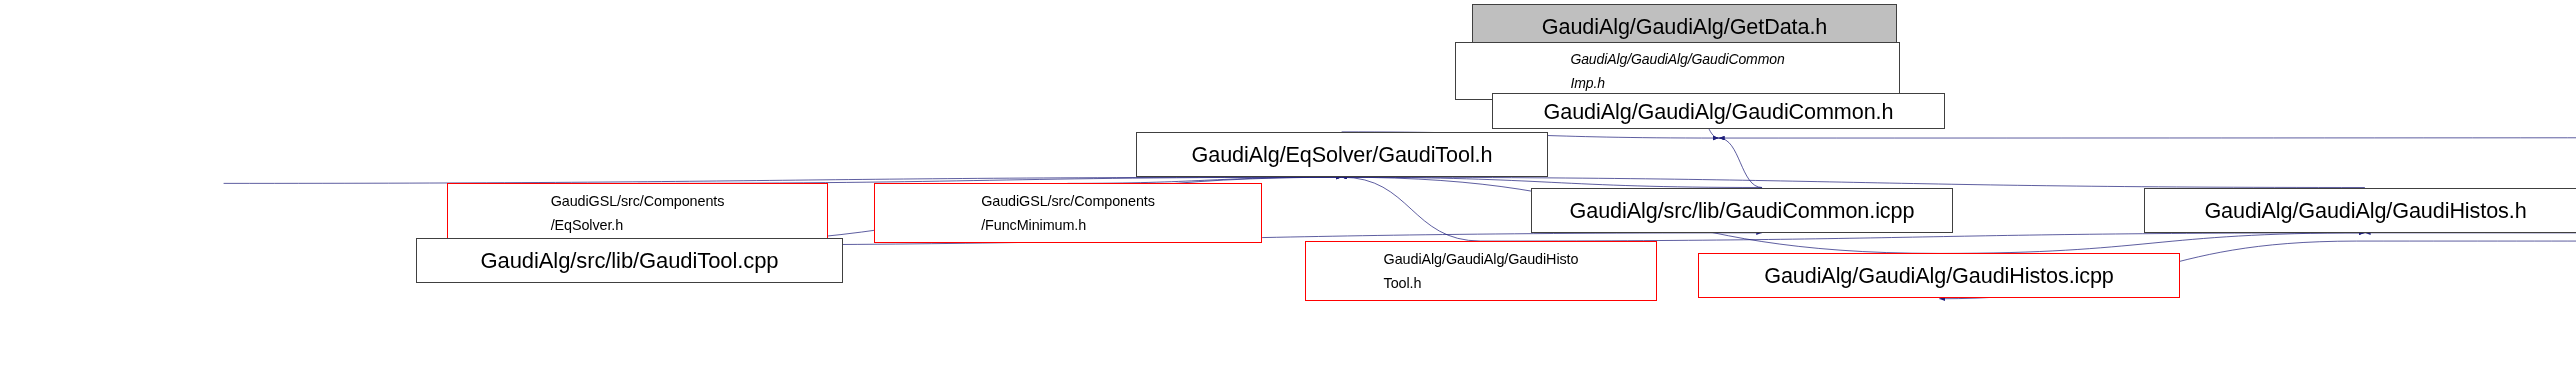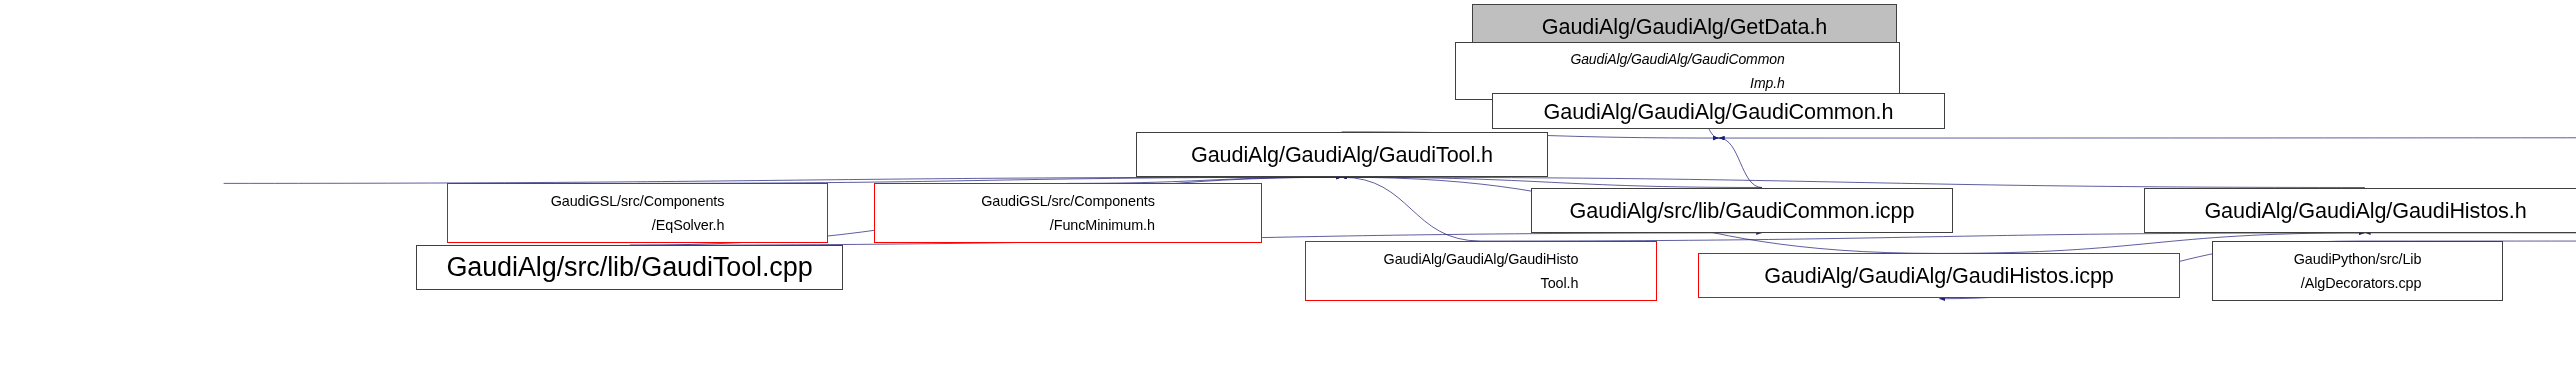--- a/index.html
+++ b/index.html
@@ -22,21 +22,21 @@
     width: 2844px;
     height: 375px;
     pointer-events: none;
   }
   .node {
     position: absolute;
     box-sizing: border-box;
     display: flex;
     align-items: center;
     justify-content: center;
-    text-align: right;
+    text-align: left;
     background: #ffffff;
     border: 0.5px solid #404040;
     color: #000000;
     font-size: 5.2px;
     line-height: 5.7px;
     letter-spacing: -0.1px;
     white-space: pre-line;
     padding: 0 1px;
     z-index: 5;
   }
@@ -124,27 +124,25 @@
         <path d="M16587.00434782609,812 C15969.892572463768,812 15969.892572463768,788 15352.780797101448,788" marker-end="url(#arrow)"></path>
         <path d="M20115.64347826087,492 C20112.64293478261,492 20112.64293478261,456 20109.642391304347,456" marker-end="url(#arrow)"></path>
         <path d="M21313.860507246376,468 C20711.75144927536,468 20711.75144927536,456 20109.642391304347,456" marker-end="url(#arrow)"></path>
         <path d="M21313.860507246376,468 C21444.884239130435,468 21444.884239130435,456 21575.907971014494,456" marker-end="url(#arrow)"></path>
       </g>
   </svg>
 <div class="node root" style="left: 1472px; top: 4.1px; width: 425px; height: 45px; font-size: 21.6px; line-height: 37px;">GaudiAlg/GaudiAlg/GetData.h</div>
     <div class="node" style="left: 1455px; top: 42px; width: 445px; height: 58px; font-size: 14px; line-height: 24px; font-style: italic;">GaudiAlg/GaudiAlg/GaudiCommon
 Imp.h</div>
     <div class="node" style="left: 1492px; top: 93px; width: 453px; height: 36px; font-size: 21.6px; line-height: 37px;">GaudiAlg/GaudiAlg/GaudiCommon.h</div>
-    <div class="node" style="left: 1136px; top: 132px; width: 412px; height: 45px; font-size: 21.6px; line-height: 37px;">GaudiAlg/GaudiAlg/GaudiTool.h</div>
+    <div class="node" style="left: 1136px; top: 132px; width: 412px; height: 45px; font-size: 21.6px; line-height: 37px;">GaudiAlg/EqSolver/GaudiTool.h</div>
     <div class="node red" style="left: 447px; top: 183px; width: 381px; height: 60px; font-size: 14.4px; line-height: 24.5px;">GaudiGSL/src/Components
 /EqSolver.h</div>
     <div class="node red" style="left: 874px; top: 183px; width: 388px; height: 60px; font-size: 14.4px; line-height: 24.5px;">GaudiGSL/src/Components
 /FuncMinimum.h</div>
     <div class="node" style="left: 1531px; top: 188px; width: 422px; height: 45px; font-size: 21.6px; line-height: 37px;">GaudiAlg/src/lib/GaudiCommon.icpp</div>
     <div class="node" style="left: 2144px; top: 188px; width: 443px; height: 45px; font-size: 21.6px; line-height: 37px;">GaudiAlg/GaudiAlg/GaudiHistos.h</div>
-    <div class="node" style="left: 416px; top: 245px; width: 427px; height: 45px; font-size: 27px; line-height: 37px;">GaudiAlg/src/lib/GaudiTool.cpp</div>
+    <div class="node" style="left: 416px; top: 238px; width: 427px; height: 45px; font-size: 22px; line-height: 37px;">GaudiAlg/src/lib/GaudiTool.cpp</div>
     <div class="node red" style="left: 1305px; top: 241px; width: 352px; height: 60px; font-size: 14.4px; line-height: 24.5px;">GaudiAlg/GaudiAlg/GaudiHisto
 Tool.h</div>
     <div class="node red" style="left: 1698px; top: 253px; width: 482px; height: 45px; font-size: 21.6px; line-height: 37px;">GaudiAlg/GaudiAlg/GaudiHistos.icpp</div>
-    <div class="node" style="left: 2212px; top: 241px; width: 291px; height: 60px; font-size: 14.4px; line-height: 24.5px;">GaudiPython/src/Lib
-/AlgDecorators.cpp</div>
   </div>
 
 
 </body></html>

